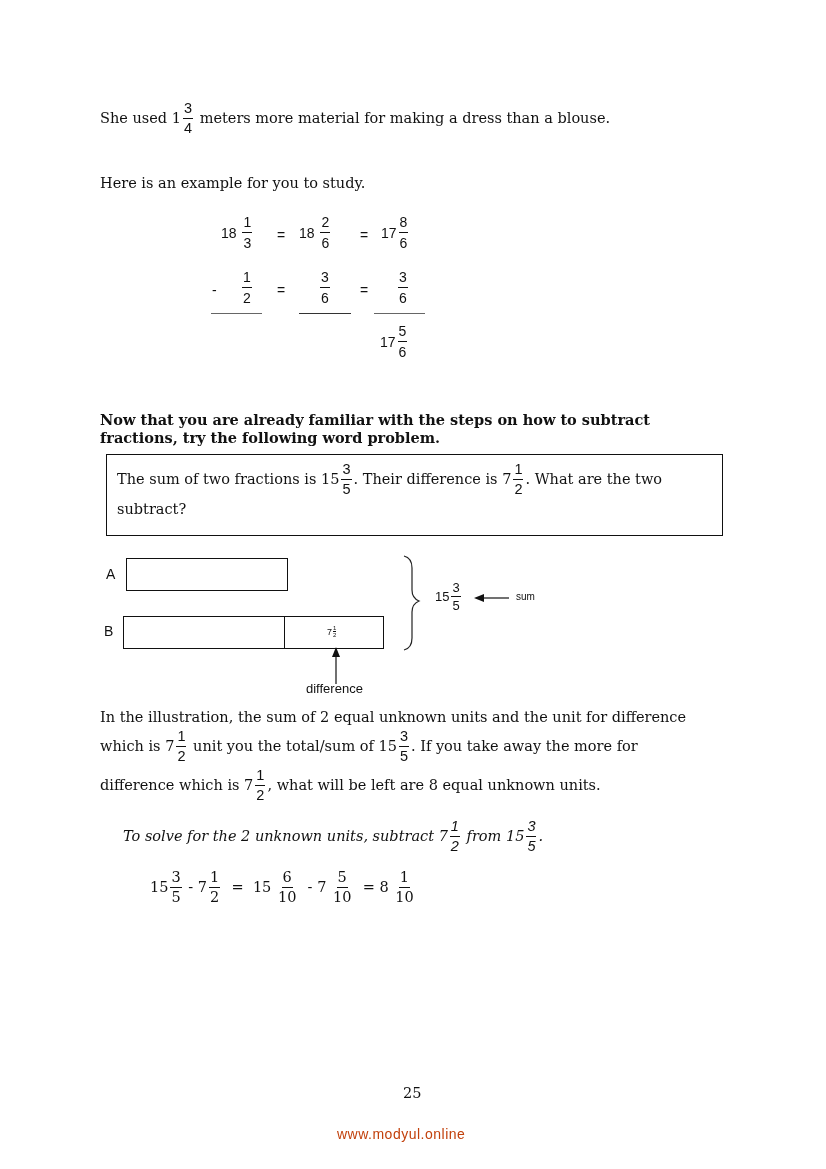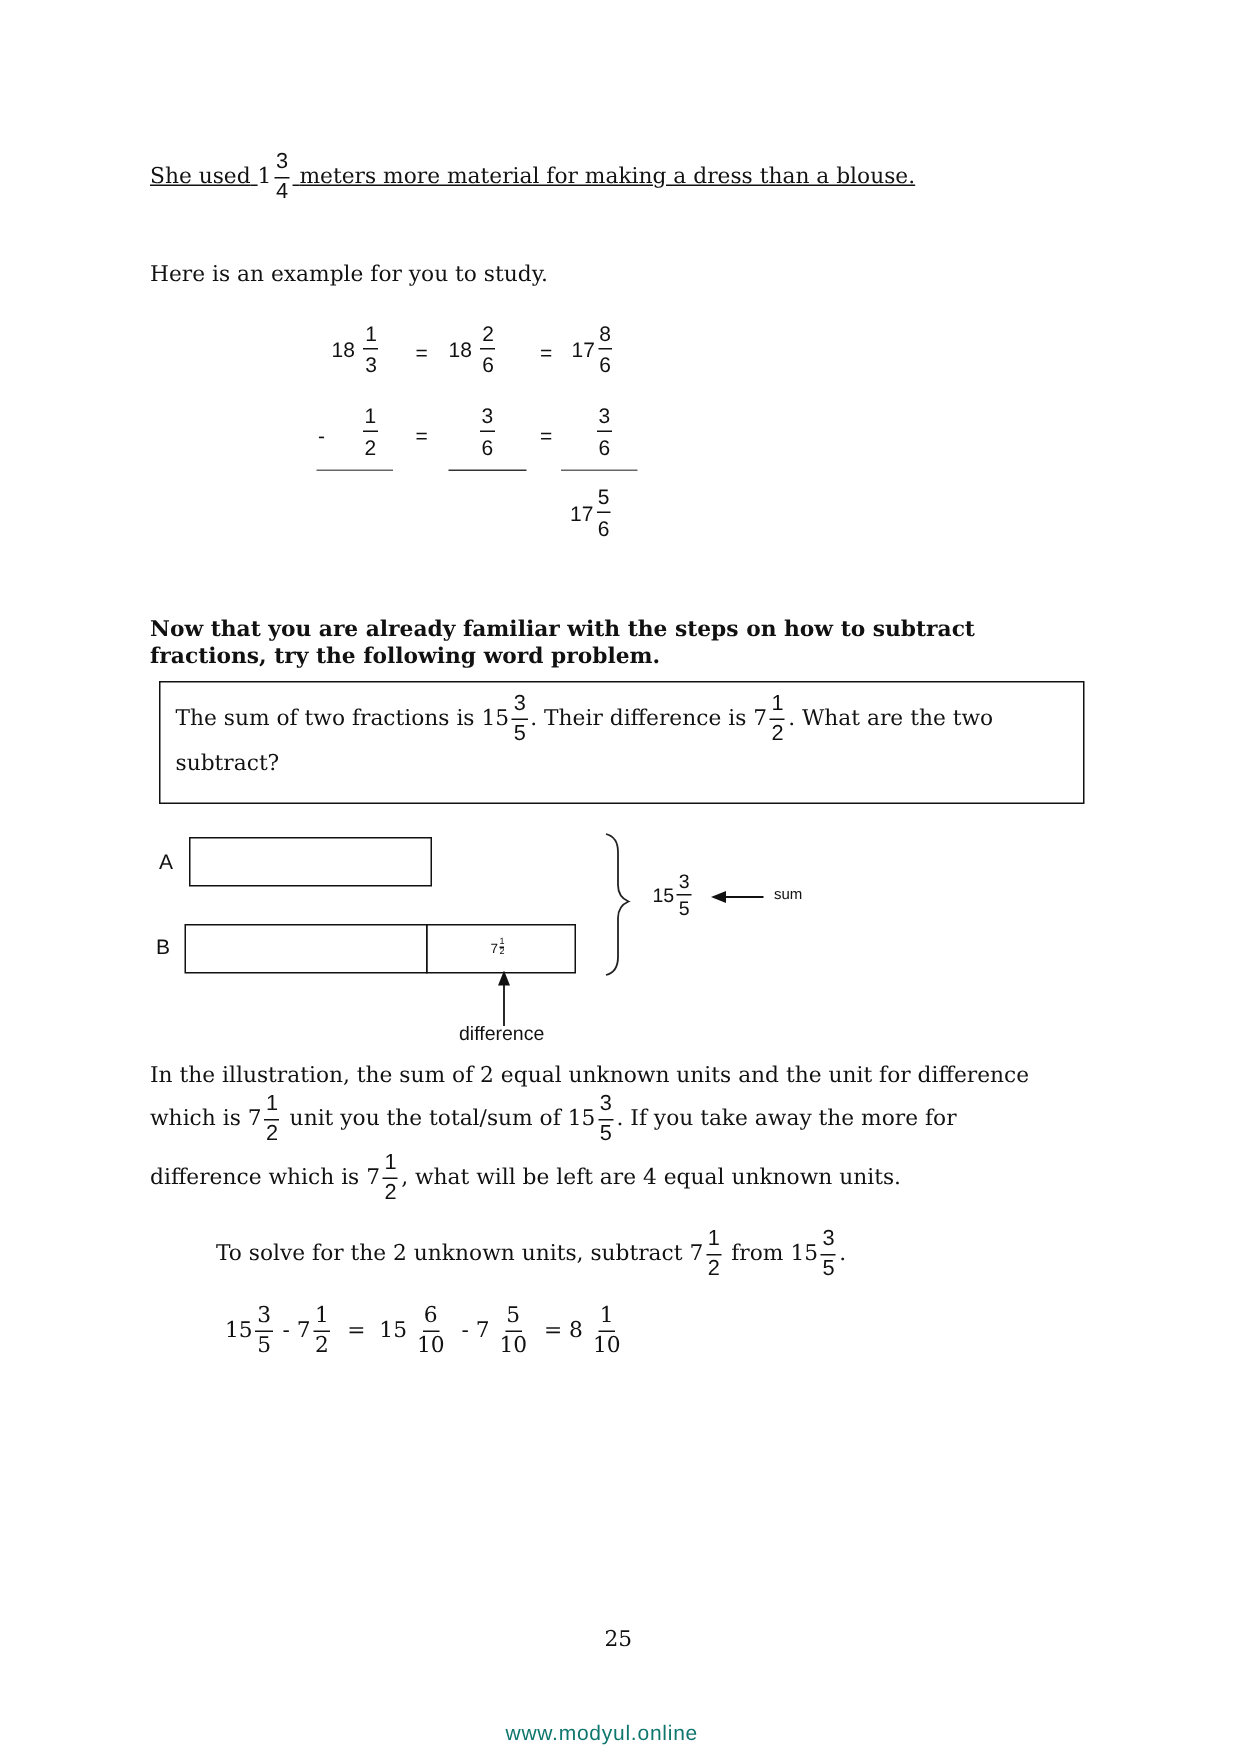--- a/index.html
+++ b/index.html
@@ -9,26 +9,26 @@
   .abs { position: absolute; white-space: nowrap; }
   .frac { display: inline-flex; flex-direction: column; align-items: center; vertical-align: middle; line-height: 1; margin: 0 2px; }
   .frac .num { padding: 0 1px 2px; border-bottom: 1.2px solid #111; }
   .frac .den { padding-top: 2px; }
   .mixed { display: inline-flex; align-items: center; }
   .ex { font-family: "Liberation Sans", sans-serif; font-size: 14px; }
   .ex .frac .num { border-bottom: 1px solid #111; padding-bottom: 3px; }
   .ex .frac .den { padding-top: 3px; }
   .rule { position: absolute; height: 0; border-top: 1px solid #666; }
   .box { position: absolute; border: 1px solid #111; }
-  .wm { color: #0f766e; font-family: "Liberation Sans", sans-serif; font-size: 14px; letter-spacing: 0.5px; margin-top: 21px; }
+  .wm { color: #c2410c; font-family: "Liberation Sans", sans-serif; font-size: 14px; letter-spacing: 0.5px; }
 </style>
 </head>
 <body>
 
-<div class="abs serif" style="left:100px; top:101px;text-decoration:underline;">
+<div class="abs serif" style="left:100px; top:101px;">
   <span>She used</span>
   <span class="mixed">
     <span>1</span>
     <span class="frac sans">
         <span class="num">3</span>
         <span class="den">4</span>
       </span>
   </span>
   <span>meters more material for making a dress than a blouse.</span>
 </div>
@@ -172,24 +172,24 @@
     </span><span>. If you take away the more for</span>
 </div>
 <div class="abs serif" style="left:100px; top:768px;">
   <span>difference which is</span>
   <span class="mixed">
       <span>7</span>
       <span class="frac sans">
         <span class="num">1</span>
         <span class="den">2</span>
       </span>
-    </span><span>, what will be left are 4 equal unknown units.</span>
-</div>
-
-<div class="abs serif" style="left:144px; top:819px;">
+    </span><span>, what will be left are 8 equal unknown units.</span>
+</div>
+
+<div class="abs serif" style="left:123px; top:819px;font-style:italic;">
   <span>To solve for the 2 unknown units, subtract</span>
   <span class="mixed">
       <span>7</span>
       <span class="frac sans">
         <span class="num">1</span>
         <span class="den">2</span>
       </span>
     </span>
   <span>from</span>
   <span class="mixed">

